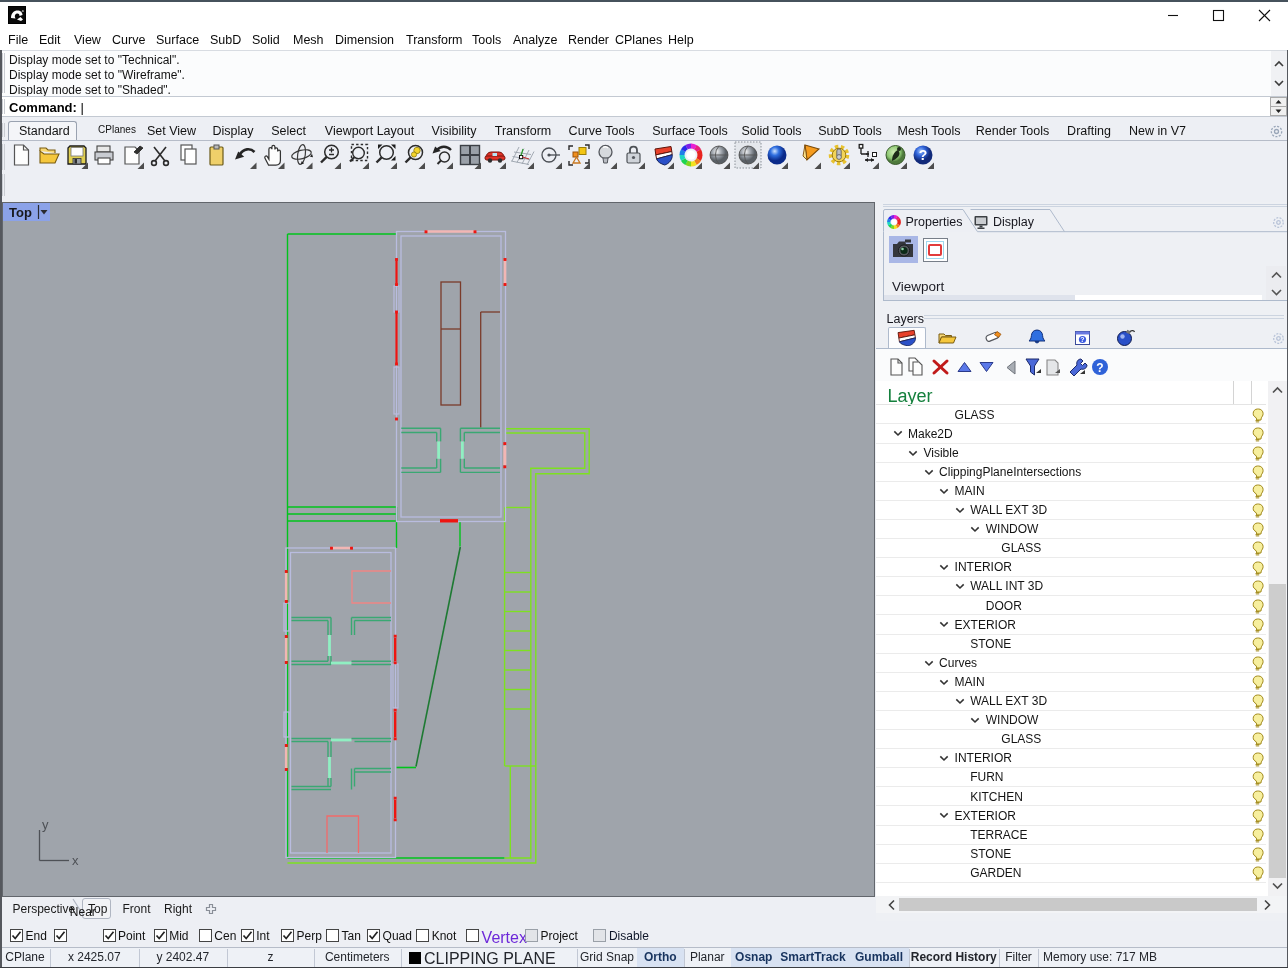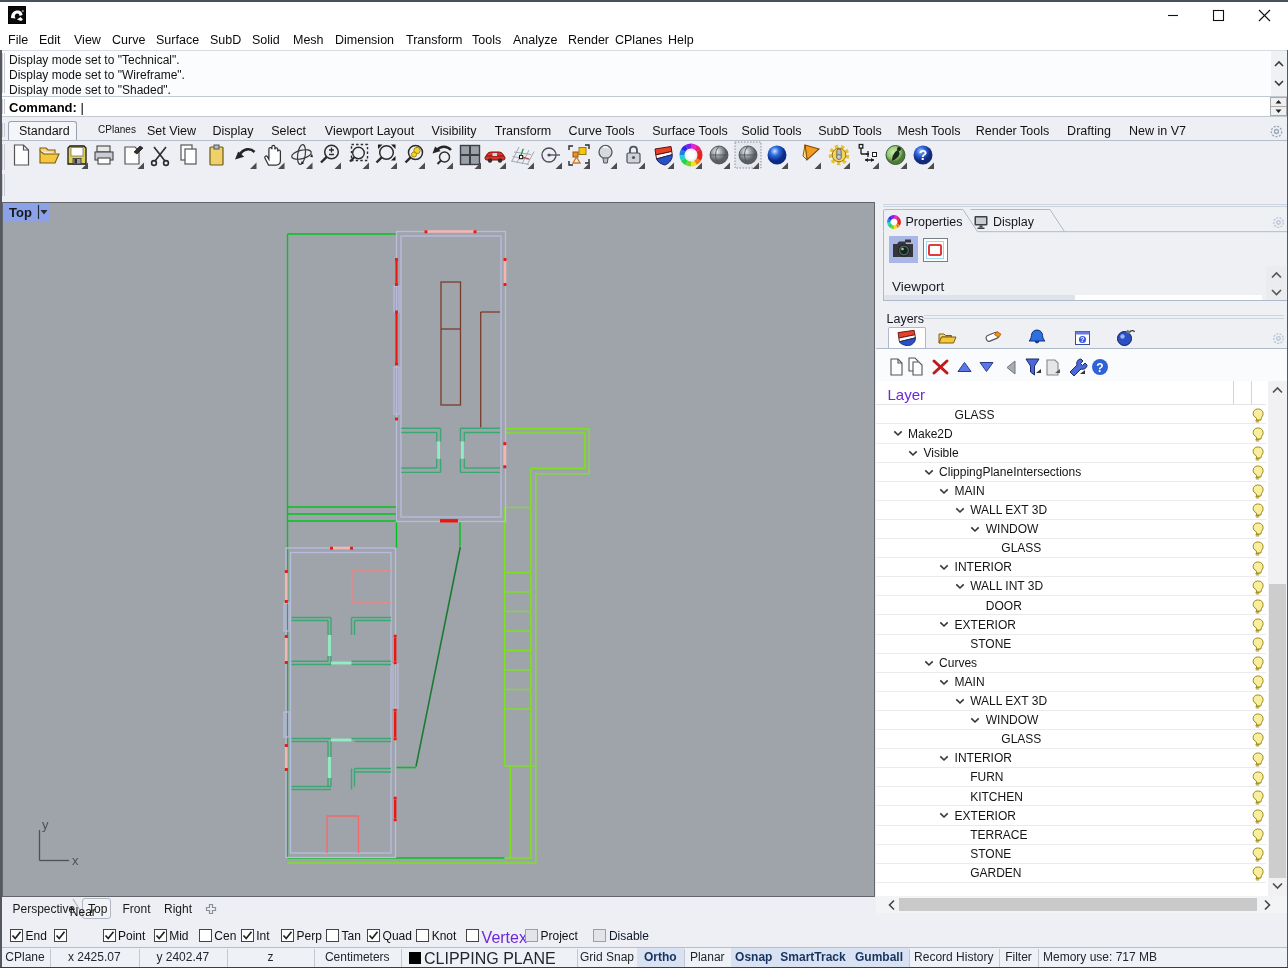--- a/index.html
+++ b/index.html
@@ -602,21 +602,21 @@
       <g transform="translate(192,1)">
         <path d="M2,14 l7,-7 c-1,-3 1,-6 4,-6 l2,2 l-2.5,2.5 l2,2 L17,5 l2,2 c0,3 -3,5 -6,4 l-7,7 z" fill="#4a68d8" stroke="#1c2a6a" stroke-width="1"></path>
         <path d="M12,16 l5,0 l0,-4 z" fill="#333"></path>
       </g>
       <g transform="translate(216,2)">
         <circle cx="8" cy="8" r="8" fill="#2f62d8"></circle>
         <text x="8" y="12.5" font-size="12" font-weight="bold" text-anchor="middle" fill="#fff" font-family="Liberation Sans">?</text>
       </g>
     </svg>
     <div class="abs" style="left:876px;top:381px;width:412px;height:515px;background:#fff"></div>
-    <div class="t" style="left:887.5px;top:385.5px;font-size:15px;color:#6d28d9">Layer</div>
+    <div class="t" style="left:887.5px;top:385.5px;font-size:18px;color:#15803d">Layer</div>
     <div class="abs" style="left:1233px;top:381px;width:1px;height:24px;background:#d4d4d4"></div>
     <div class="abs" style="left:1251px;top:381px;width:1px;height:24px;background:#d4d4d4"></div>
     <div class="abs" style="left:876px;top:404.3px;width:390px;height:1px;background:#e4e4e4"></div>
     <div class="abs" style="left:876px;top:423.4px;width:390px;height:1px;background:#ebebeb"></div>
     <div class="t" style="left:954.6px;top:407.5px;font-size:12px;color:#141414">GLASS</div>
     <svg class="abs" style="left:1252px;top:407.7px" width="13" height="15" viewBox="0 0 13 15">
       <path d="M6.5,1 a4.6,4.6 0 0 1 4.6,4.6 c0,2 -1.1,3 -1.7,4.2 c-0.4,0.8 -0.4,1.6 -0.4,2.2 l-4.4,0 c0,-0.6 0,-1.4 -0.4,-2.2 C2.2,8.6 1.2,7.6 1.2,5.6 A4.3,4.3 0 0 1 5.5,1 z" fill="#f7ef9e" stroke="#a08818" stroke-width="1"></path>
       <path d="M3.5,12.6 h4 M3.8,13.9 h3.4" stroke="#a08818" stroke-width="1" fill="none"></path>
     </svg>
     <div class="abs" style="left:876px;top:442.5px;width:390px;height:1px;background:#ebebeb"></div>
@@ -914,21 +914,21 @@
     <div class="abs" style="left:731px;top:947.5px;width:45.5px;height:20.5px;background:#d8e2f2"></div>
     <div class="abs" style="left:776.5px;top:948.5px;width:1px;height:18px;background:#c2c8d4"></div>
     <div class="t" style="left:753.75px;top:950px;font-size:12px;font-weight:bold;color:#17335e;transform:translateX(-50%)">Osnap</div>
     <div class="abs" style="left:776.5px;top:947.5px;width:73.0px;height:20.5px;background:#d8e2f2"></div>
     <div class="abs" style="left:849.5px;top:948.5px;width:1px;height:18px;background:#c2c8d4"></div>
     <div class="t" style="left:813.0px;top:950px;font-size:12px;font-weight:bold;color:#17335e;transform:translateX(-50%)">SmartTrack</div>
     <div class="abs" style="left:849.5px;top:947.5px;width:59.0px;height:20.5px;background:#d8e2f2"></div>
     <div class="abs" style="left:908.5px;top:948.5px;width:1px;height:18px;background:#c2c8d4"></div>
     <div class="t" style="left:879.0px;top:950px;font-size:12px;font-weight:bold;color:#17335e;transform:translateX(-50%)">Gumball</div>
     <div class="abs" style="left:999px;top:948.5px;width:1px;height:18px;background:#c2c8d4"></div>
-    <div class="t" style="left:953.75px;top:950px;font-size:12px;font-weight:400;color:#23262c;transform:translateX(-50%)">Record History</div>
+    <div class="t" style="left:953.75px;top:950px;font-size:12px;font-weight:700;color:#23262c;transform:translateX(-50%)">Record History</div>
     <div class="abs" style="left:1038px;top:948.5px;width:1px;height:18px;background:#c2c8d4"></div>
     <div class="t" style="left:1018.5px;top:950px;font-size:12px;font-weight:400;color:#23262c;transform:translateX(-50%)">Filter</div>
     <div class="abs" style="left:409px;top:951.5px;width:12px;height:12px;background:#000"></div>
     <div class="t" style="left:424px;top:950px;font-size:16px;color:#23262c">CLIPPING PLANE</div>
     <div class="t" style="left:1043px;top:950px;font-size:12px;color:#23262c">Memory use: 717 MB</div>
 
 <div class="abs" style="left:0;top:50px;width:1.5px;height:918px;background:#55585e"></div>
 <div class="abs" style="left:1286.5px;top:50px;width:1.5px;height:918px;background:#55585e"></div>
 <div class="abs" style="left:0;top:966.5px;width:1288px;height:1.5px;background:#3a3d42"></div>
 </div>

